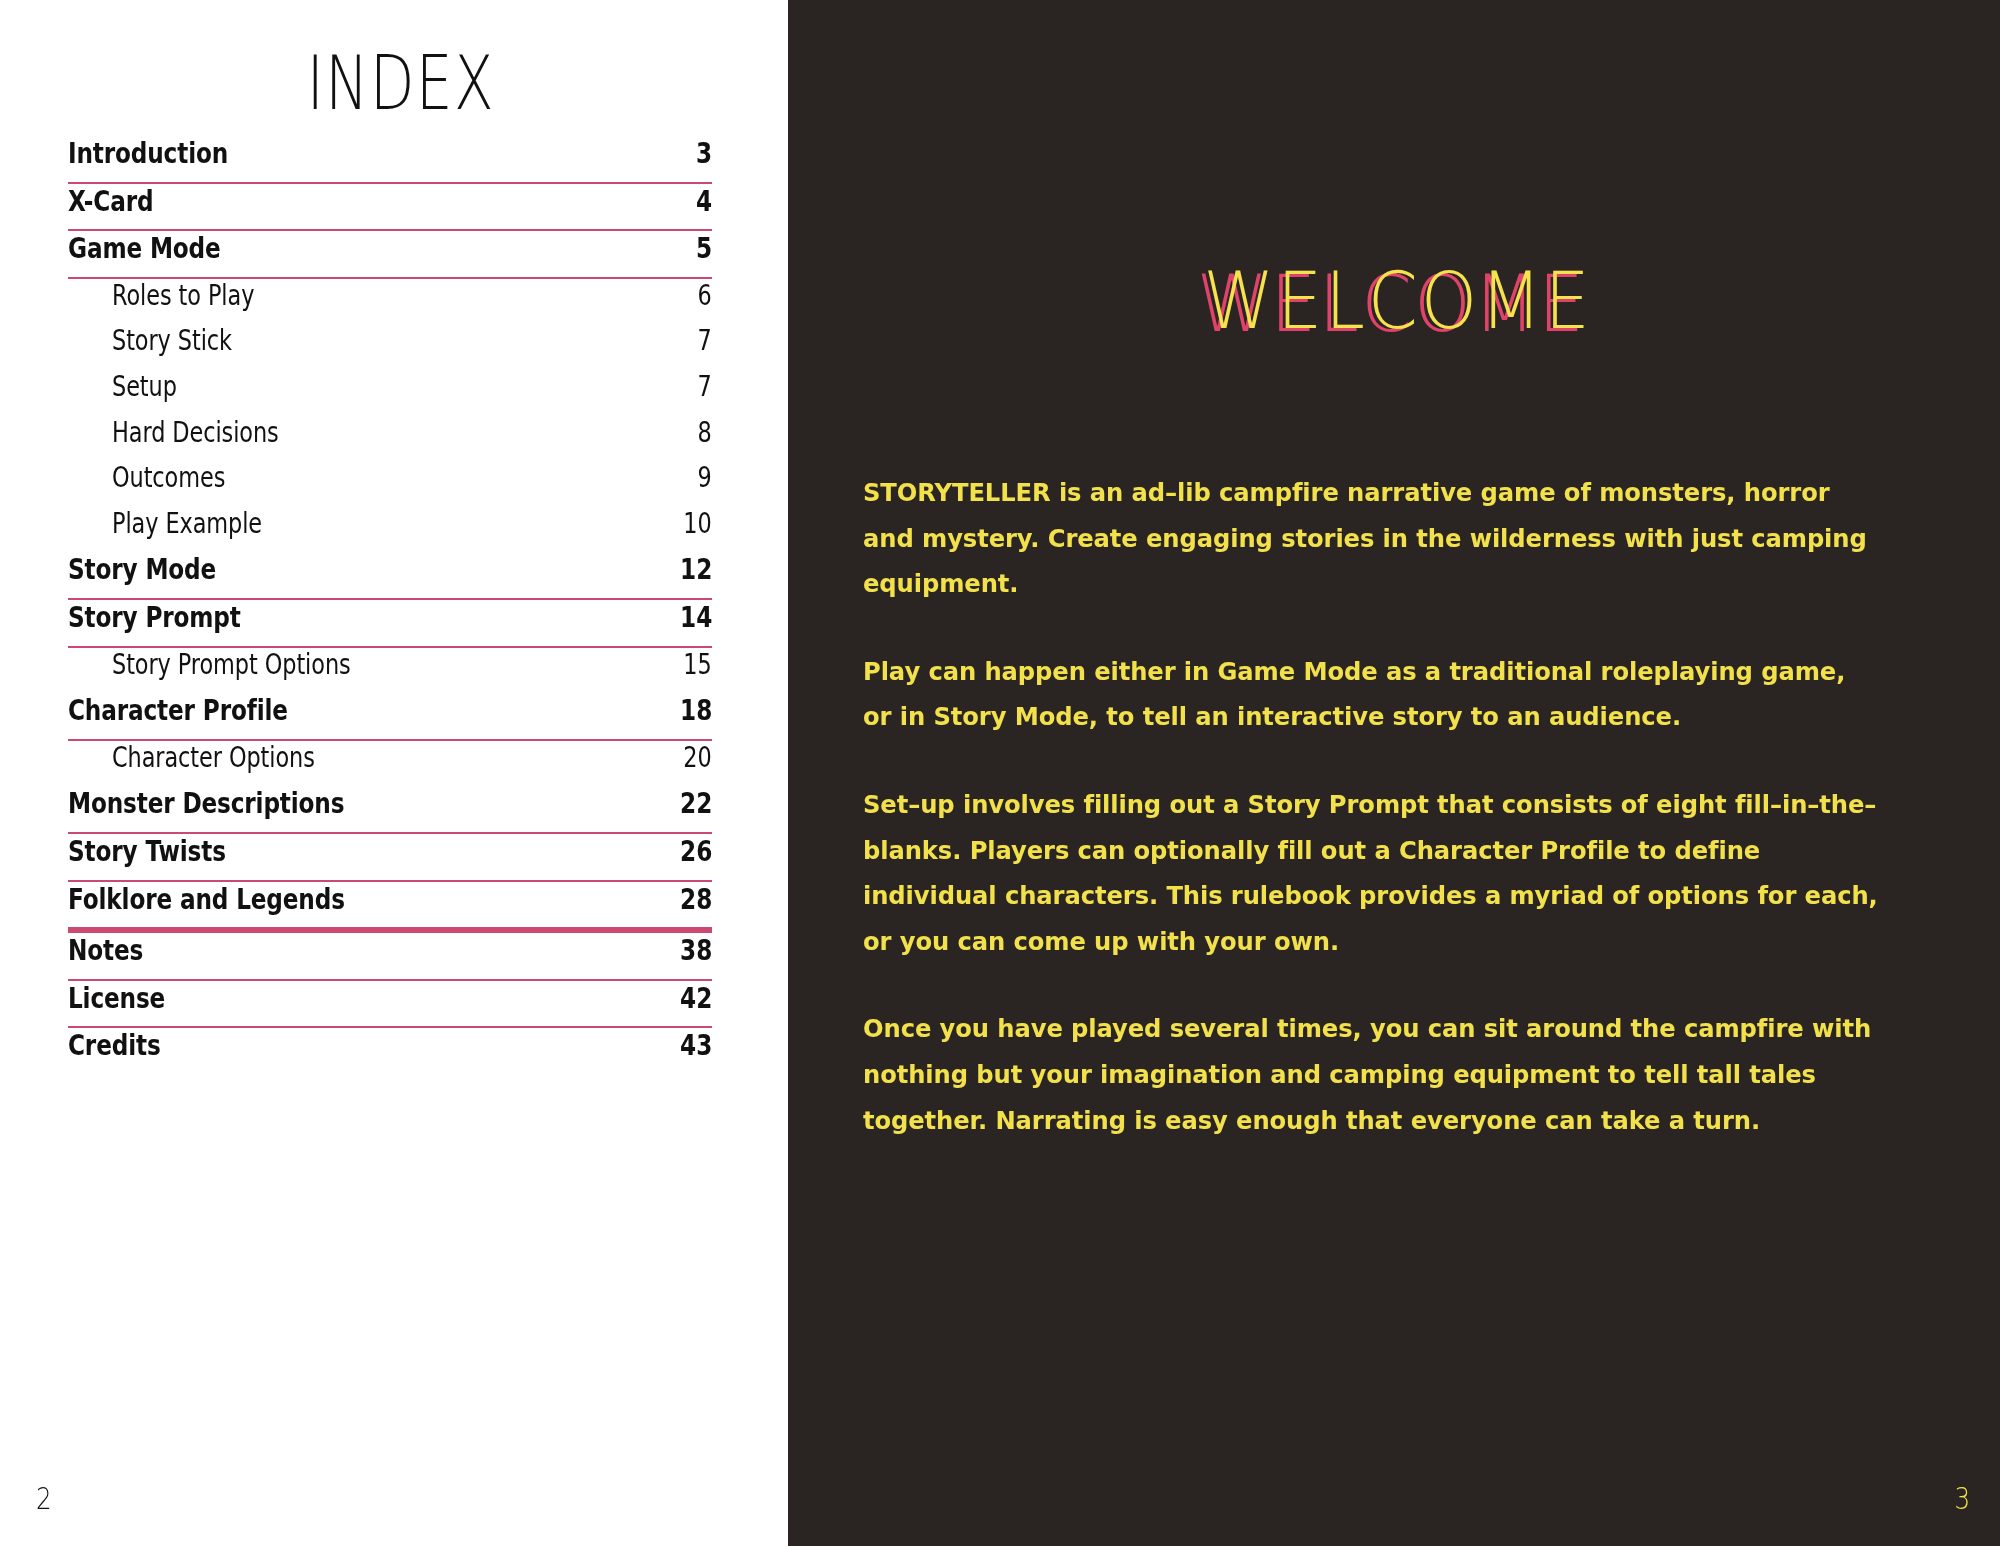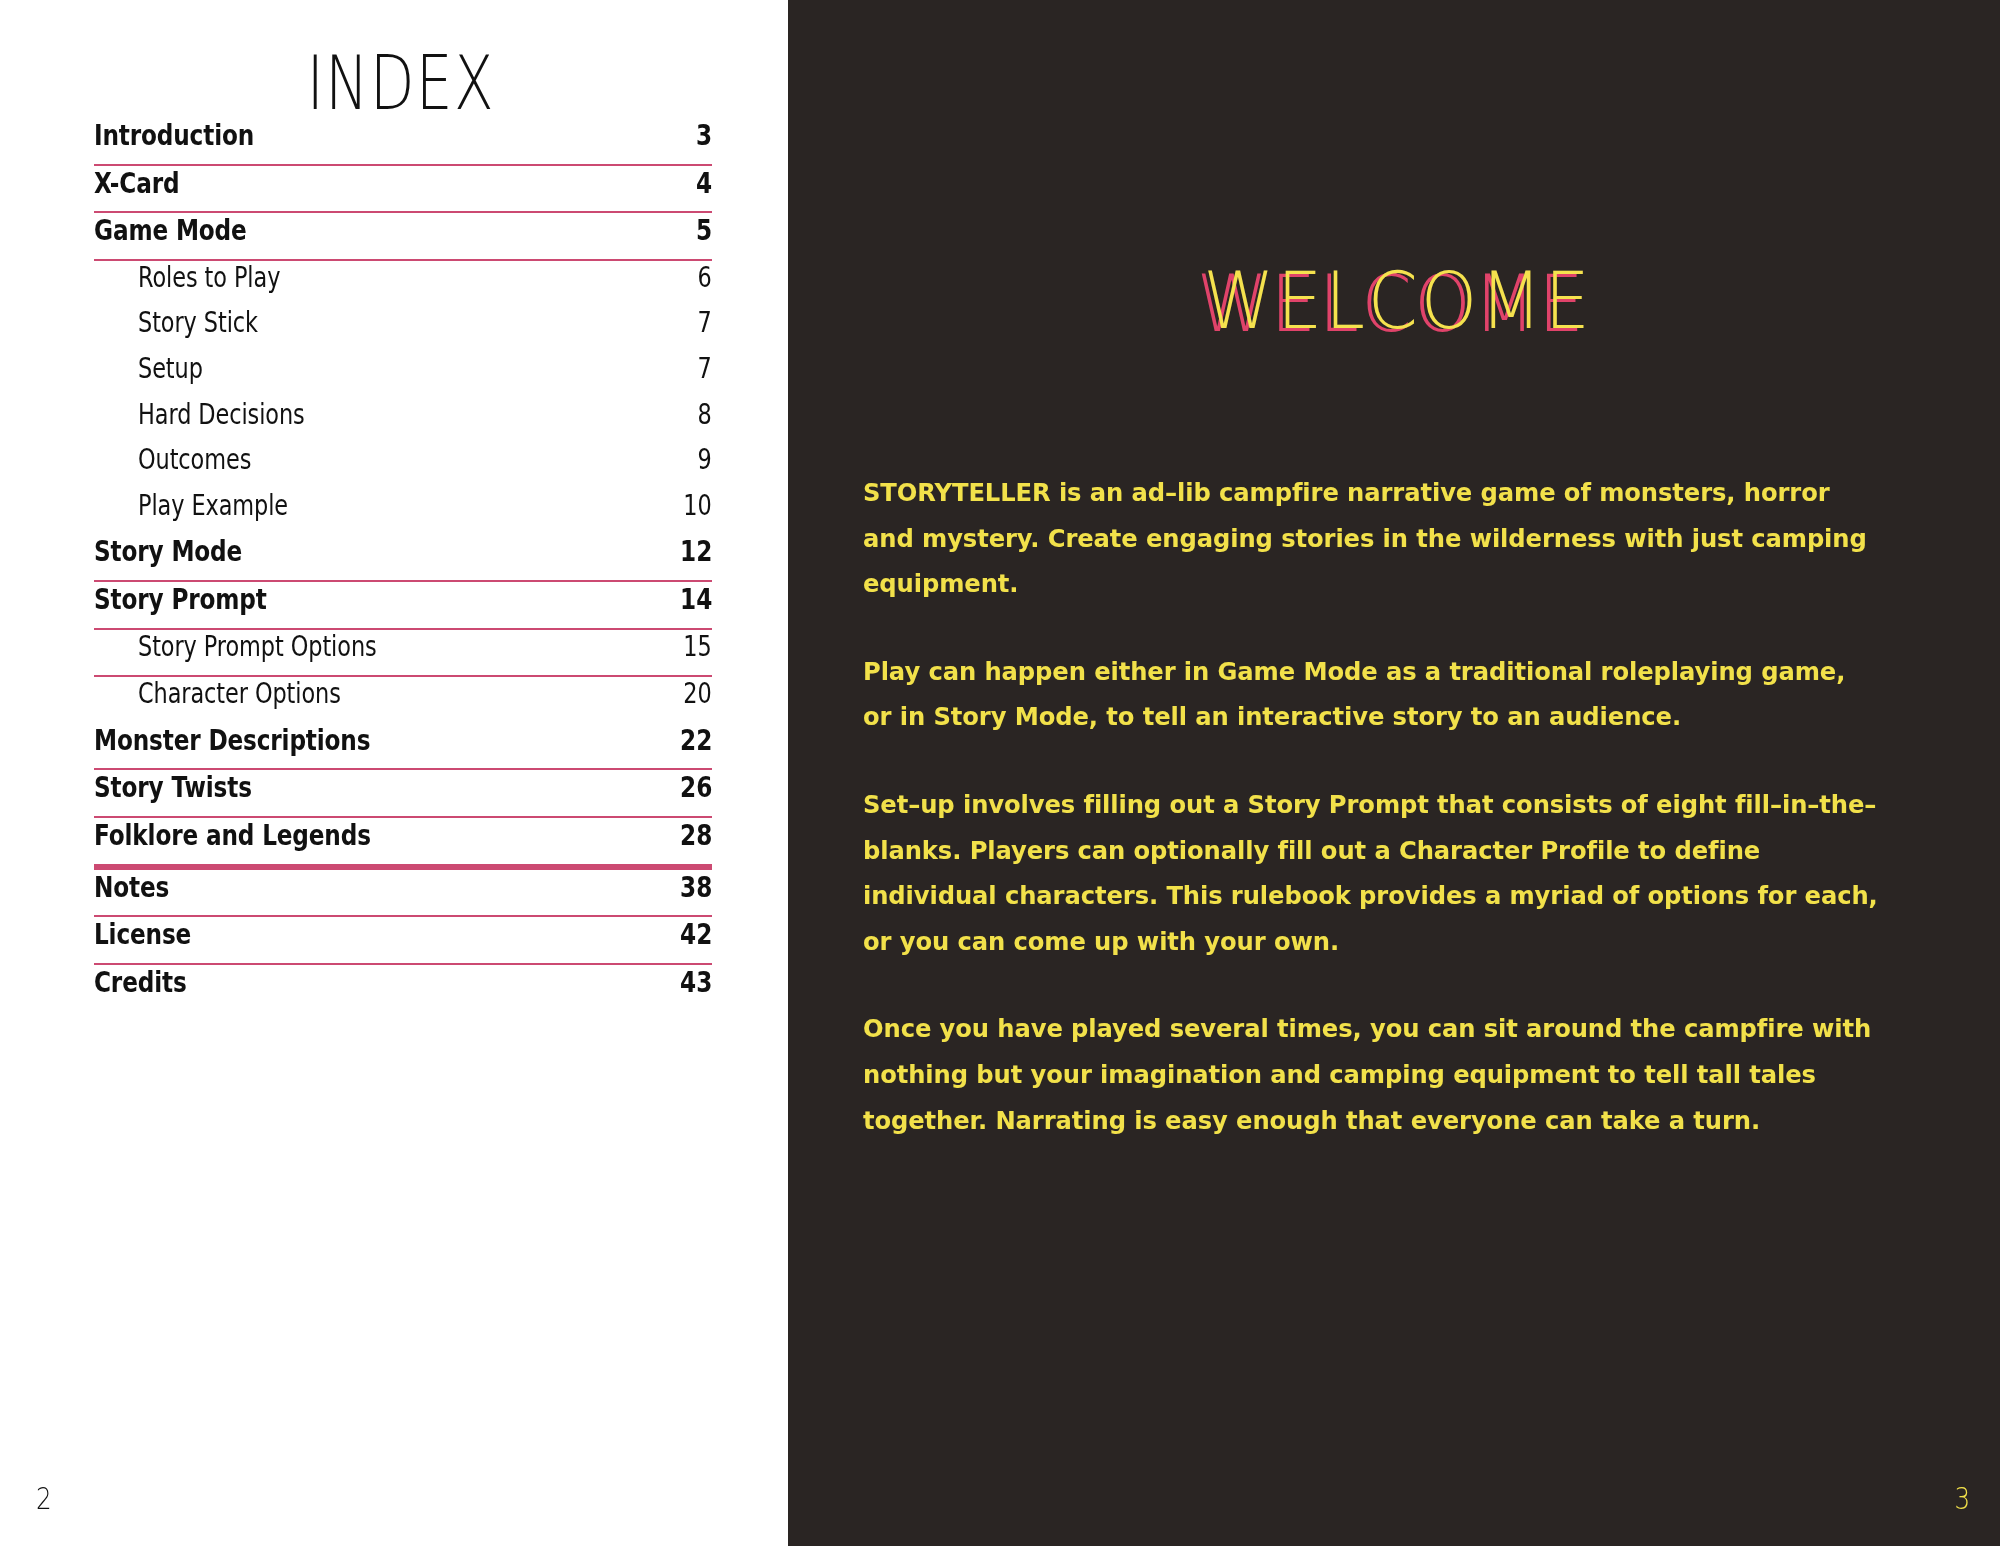--- a/index.html
+++ b/index.html
@@ -42,22 +42,21 @@
     color: #111111;
     transform: scaleX(0.78) translateX(14px);
     transform-origin: center top;
     line-height: 1;
     white-space: nowrap;
   }
   .toc {
     position: absolute;
     left: 68px;
     right: 68px;
-    top: 118px;
-    margin-left: 26px;
+    top: 136px;
   }
   .toc-row {
     position: relative;
     display: flex;
     align-items: baseline;
     justify-content: space-between;
     height: 45.6px;
   }
   .toc-row .label {
     font-family: "DejaVu Sans", sans-serif;
@@ -232,20 +231,24 @@
         <div class="toc-row level-1">
           <span class="label">Story Prompt</span>
           <span class="num">14</span>
         </div>
         <div class="toc-rule"></div>
         <div class="toc-row level-2">
           <span class="label">Story Prompt Options</span>
           <span class="num">15</span>
         </div>
         <div class="toc-gap"></div>
+        <div class="toc-row level-1">
+          <span class="label">Character Profile</span>
+          <span class="num">18</span>
+        </div>
         <div class="toc-rule"></div>
         <div class="toc-row level-2">
           <span class="label">Character Options</span>
           <span class="num">20</span>
         </div>
         <div class="toc-gap"></div>
         <div class="toc-row level-1">
           <span class="label">Monster Descriptions</span>
           <span class="num">22</span>
         </div>

